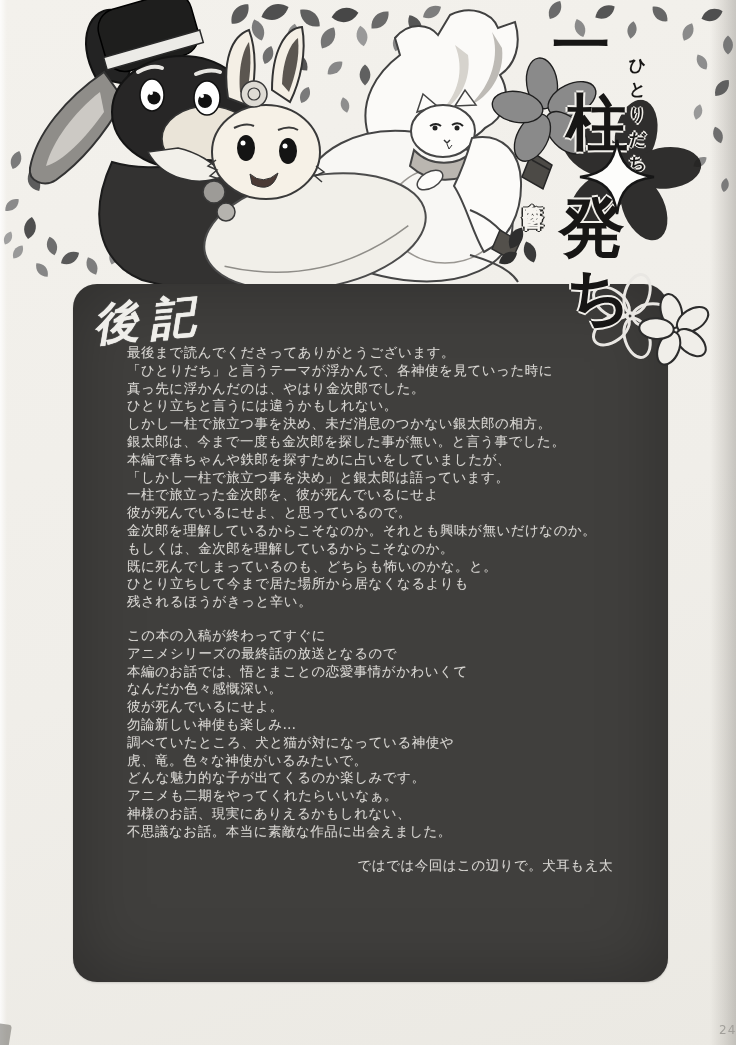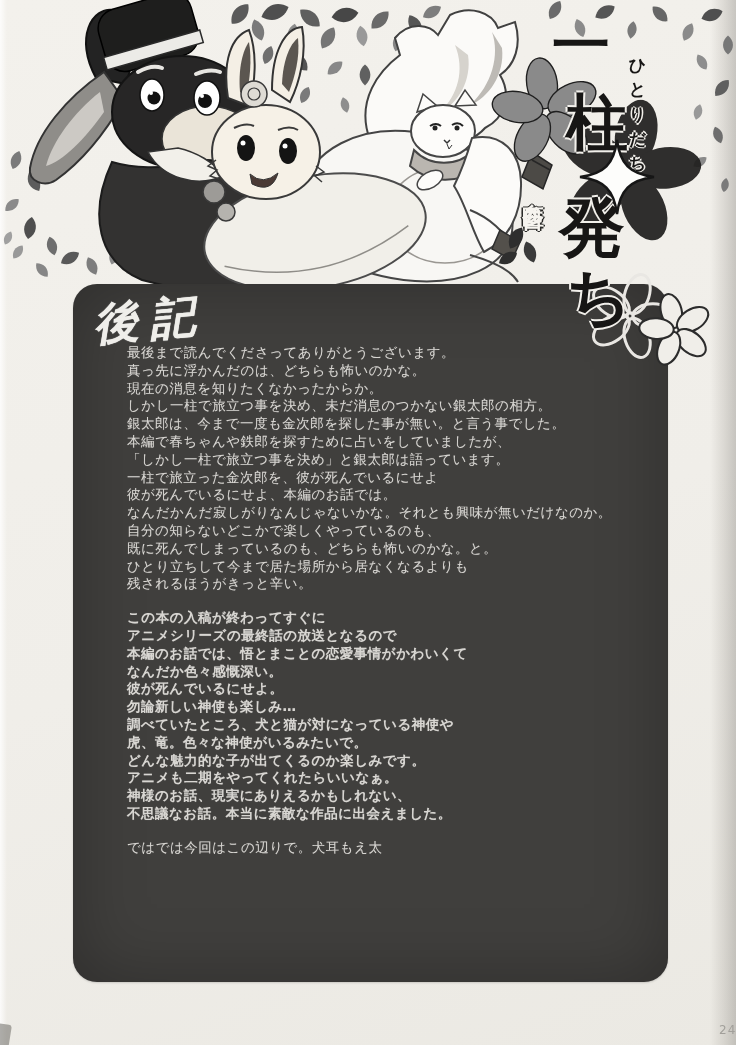--- a/index.html
+++ b/index.html
@@ -34,22 +34,22 @@
     font-family:"DejaVu Serif",serif;font-style:italic;font-weight:700;
     font-size:45px;letter-spacing:12px;color:#efeeea;
     transform:rotate(-5deg);text-shadow:0 0 1px #fff;
   }
   .after-body{
     position:absolute;left:54px;top:60px;width:492px;
     color:#d8d6d2;font-size:13.5px;line-height:17.8px;
     letter-spacing:.5px;text-shadow:0 0 1px rgba(255,255,255,.25);
   }
   .bline{white-space:nowrap;}
-  .para2{margin-top:16px;font-weight:bold;}
-  .closing-row{margin-top:16px;display:flex;justify-content:flex-start;width:486px;}
+  .para2{margin-top:16px;}
+  .closing-row{margin-top:16px;display:flex;justify-content:flex-end;width:486px;}
 
   
   .tchar{position:absolute;z-index:4;color:#171615;
     font-family:"DejaVu Serif",serif;font-weight:700;line-height:1;
     text-shadow:-2px 0 0 #f2f0eb,2px 0 0 #f2f0eb,0 -2px 0 #f2f0eb,0 2px 0 #f2f0eb;}
   .t1{left:552px;top:16px;font-size:58px;}
   .t2{left:566px;top:92px;font-size:62px;}
   .t3{left:559px;top:194px;font-size:66px;}
   .t4{left:566px;top:264px;font-size:64px;}
   .furigana{
@@ -212,30 +212,31 @@
       <path d="M532,152 l20,13 l-9,24 l-21,-12 Z" fill="#4c4a46" stroke="#262626" stroke-width="1.5"></path>
       <path d="M532,160 l18,10" stroke="#262626" stroke-width="1.5"></path>
     </g>
   </svg>
 
   <div class="after-box">
     <div class="after-heading">後記</div>
     <div class="after-body">
       <div>
         <div class="bline">最後まで読んでくださってありがとうございます。</div>
-        <div class="bline">真っ先に浮かんだのは、どちらも怖いのかな。</div>
-        <div class="bline">現在の消息を知りたくなかったからか。</div>
+        <div class="bline">「ひとりだち」と言うテーマが浮かんで、各神使を見ていった時に</div>
+        <div class="bline">真っ先に浮かんだのは、やはり金次郎でした。</div>
+        <div class="bline">ひとり立ちと言うには違うかもしれない。</div>
         <div class="bline">しかし一柱で旅立つ事を決め、未だ消息のつかない銀太郎の相方。</div>
         <div class="bline">銀太郎は、今まで一度も金次郎を探した事が無い。と言う事でした。</div>
         <div class="bline">本編で春ちゃんや鉄郎を探すために占いをしていましたが、</div>
         <div class="bline">「しかし一柱で旅立つ事を決め」と銀太郎は語っています。</div>
         <div class="bline">一柱で旅立った金次郎を、彼が死んでいるにせよ</div>
-        <div class="bline">彼が死んでいるにせよ、本編のお話では。</div>
-        <div class="bline">なんだかんだ寂しがりなんじゃないかな。それとも興味が無いだけなのか。</div>
-        <div class="bline">自分の知らないどこかで楽しくやっているのも、</div>
+        <div class="bline">彼が死んでいるにせよ、と思っているので。</div>
+        <div class="bline">金次郎を理解しているからこそなのか。それとも興味が無いだけなのか。</div>
+        <div class="bline">もしくは、金次郎を理解しているからこそなのか。</div>
         <div class="bline">既に死んでしまっているのも、どちらも怖いのかな。と。</div>
         <div class="bline">ひとり立ちして今まで居た場所から居なくなるよりも</div>
         <div class="bline">残されるほうがきっと辛い。</div>
       </div>
       <div class="para2">
         <div class="bline">この本の入稿が終わってすぐに</div>
         <div class="bline">アニメシリーズの最終話の放送となるので</div>
         <div class="bline">本編のお話では、悟とまことの恋愛事情がかわいくて</div>
         <div class="bline">なんだか色々感慨深い。</div>
         <div class="bline">彼が死んでいるにせよ。</div>

